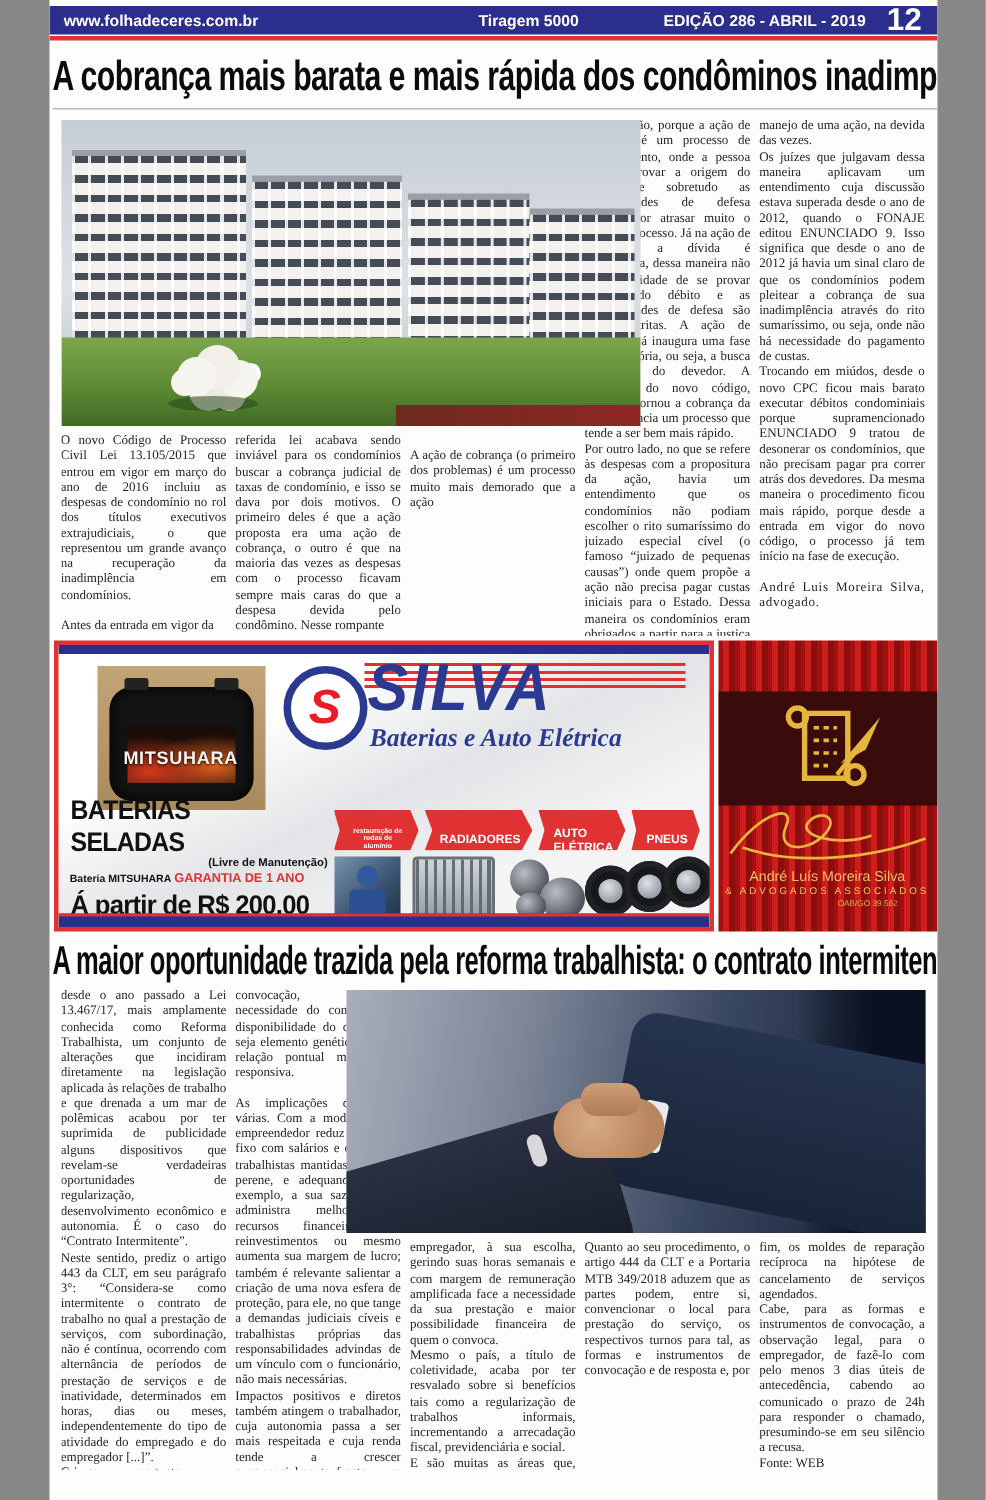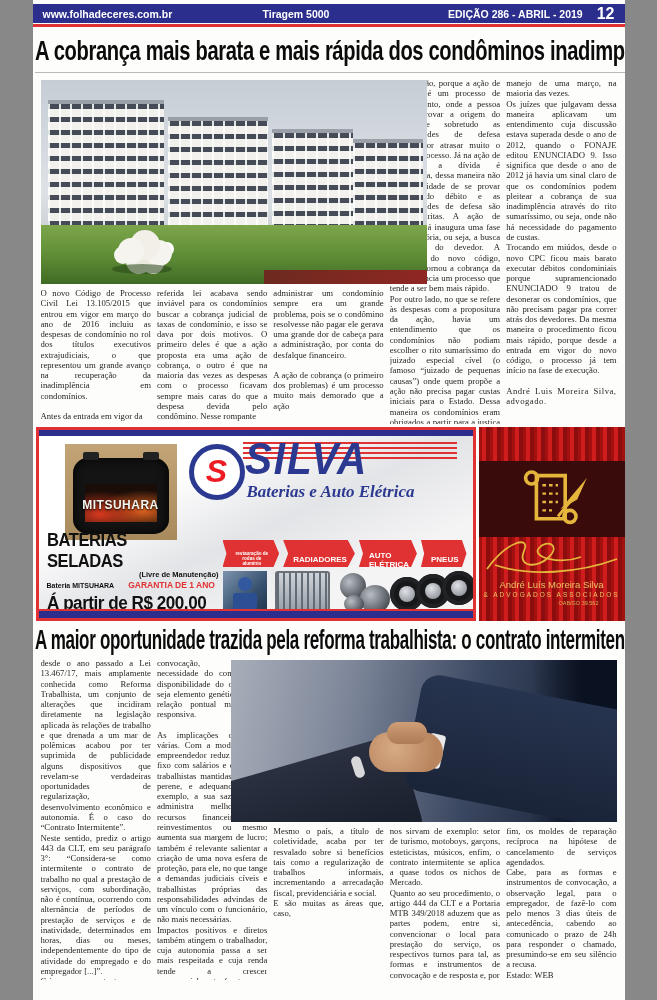--- a/index.html
+++ b/index.html
@@ -2,23 +2,23 @@
 <html><head>
 <meta charset="utf-8">
 <style>
   html,body{margin:0;padding:0;background:#888;}
   .page{width:592px;height:1000px;background:#fdfdfb;position:relative;overflow:hidden;
         font-family:"Liberation Serif",serif;margin:0 auto;}
   
   .topbar{margin-top:4px;height:19px;background:#2b2e8c;color:#fff;display:flex;align-items:center;
           padding:0 10px;font-family:"Liberation Sans",sans-serif;font-weight:bold;font-size:10.5px;}
   .topbar .site{width:220px;}
-  .topbar .tiragem{flex:1;text-align:left;}
+  .topbar .tiragem{flex:1;text-align:center;}
   .topbar .edition{text-align:right;margin-right:14px;}
-  .topbar .pagenum{font-size:16px;font-weight:800;line-height:19px;}
+  .topbar .pagenum{font-size:21px;font-weight:800;line-height:19px;}
   .redline{height:3px;background:#e03232;margin-top:1px;}
   
   .headline{white-space:nowrap;font-family:"Liberation Sans",sans-serif;font-weight:800;color:#0b0b0b;
             letter-spacing:-.5px;overflow:hidden;}
   .headline .inner{display:inline-block;transform-origin:left center;}
   .h1{margin:8px 0 0 2px;font-size:28px;border-bottom:1px solid #b9b9b9;padding-bottom:5px;}
   .h1 .inner{transform:scaleX(.72);}
   .h2{margin:4px 0 2px 2px;font-size:27px;}
   .h2 .inner{transform:scaleX(.63);}
   
@@ -75,21 +75,21 @@
             background:repeating-linear-gradient(180deg,#e03232 0 2px,rgba(0,0,0,0) 2px 5px);}
   .silva-word{position:absolute;left:56px;top:-6px;font-family:"Liberation Sans",sans-serif;font-weight:800;
             font-style:italic;font-size:44px;color:#2b3990;letter-spacing:2px;transform:scaleX(.92);transform-origin:left;}
   .silva-script{position:absolute;left:58px;top:42px;font-family:"Liberation Serif",serif;font-style:italic;
             font-weight:bold;font-size:17px;color:#2b3990;}
   .silva-phone{position:absolute;left:218px;top:76px;font-family:"Liberation Sans",sans-serif;font-weight:800;
             font-size:27px;color:#e03232;letter-spacing:1px;}
   .left-info{position:absolute;left:8px;top:100px;width:172px;font-family:"Liberation Sans",sans-serif;color:#111;}
   .bat-title{font-weight:800;font-size:18px;letter-spacing:-.5px;transform:scaleX(.92);transform-origin:left;}
   .bat-note{font-weight:bold;font-size:7.5px;text-align:right;margin-top:-2px;}
-  .bat-row{display:flex;align-items:baseline;gap:14px;margin-top:1px;}
+  .bat-row{display:flex;align-items:baseline;gap:2px;margin-top:1px;}
   .bat-label{font-weight:bold;font-size:7px;}
   .warranty{font-weight:800;font-size:8.5px;color:#e03232;}
   .price{font-weight:800;font-size:18px;margin-top:3px;letter-spacing:-.5px;transform:scaleX(.95);transform-origin:left;}
   .services{position:absolute;left:184px;top:110px;right:6px;}
   .arrow-row{display:flex;gap:4px;}
   .arrow{background:#e03232;color:#fff;font-family:"Liberation Sans",sans-serif;font-weight:bold;
          height:15px;display:flex;align-items:center;justify-content:center;
          clip-path:polygon(0 0,90% 0,100% 50%,90% 100%,0 100%,7% 50%);padding:12px 8px 0 10px;}
   .arrow.small{font-size:4.6px;line-height:1.05;text-align:center;width:52px;}
   .arrow.big{font-size:8px;flex:1;}
@@ -169,29 +169,28 @@
     </div>
     <div class="cols">
       <div class="col under-photo">
         <p>O novo Código de Processo Civil Lei 13.105/2015 que entrou em vigor em março do ano de 2016 incluiu as despesas de condomínio no rol dos títulos executivos extrajudiciais, o que representou um grande avanço na recuperação da inadimplência em condomínios.</p>
         <p class="gap">Antes da entrada em vigor da</p>
       </div>
       <div class="col under-photo">
         <p>referida lei acabava sendo inviável para os condomínios buscar a cobrança judicial de taxas de condomínio, e isso se dava por dois motivos. O primeiro deles é que a ação proposta era uma ação de cobrança, o outro é que na maioria das vezes as despesas com o processo ficavam sempre mais caras do que a despesa devida pelo condômino. Nesse rompante</p>
       </div>
       <div class="col under-photo">
-        <p>administrar um condomínio sempre era um grande problema, pois se o condômino resolvesse não pagar ele gerava uma grande dor de cabeça para a administração, por conta do desfalque financeiro.</p>
         <p class="gap">A ação de cobrança (o primeiro dos problemas) é um processo muito mais demorado que a ação</p>
       </div>
       <div class="col">
         <p>de execução, porque a ação de cobrança é um processo de conhecimento, onde a pessoa precisa provar a origem do débito e sobretudo as possibilidades de defesa acabam por atrasar muito o final do processo. Já na ação de execução a dívida é pressuposta, dessa maneira não há necessidade de se provar origem do débito e as possibilidades de defesa são mais restritas. A ação de execução já inaugura uma fase expropriatória, ou seja, a busca de bens do devedor. A novidade do novo código, portanto, tornou a cobrança da inadimplência um processo que tende a ser bem mais rápido.</p>
         <p>Por outro lado, no que se refere às despesas com a propositura da ação, havia um entendimento que os condomínios não podiam escolher o rito sumaríssimo do juizado especial cível (o famoso “juizado de pequenas causas”) onde quem propõe a ação não precisa pagar custas iniciais para o Estado. Dessa maneira os condomínios eram obrigados a partir para a justiça comum e pagar as custas iniciais do processo, o que inviabilizava o</p>
       </div>
       <div class="col">
-        <p>manejo de uma março, na maioria das vezes.</p>
+        <p>manejo de uma ação, na devida das vezes.</p>
         <p>Os juízes que julgavam dessa maneira aplicavam um entendimento cuja discussão estava superada desde o ano de 2012, quando o FONAJE editou ENUNCIADO 9. Isso significa que desde o ano de 2012 já havia um sinal claro de que os condomínios podem pleitear a cobrança de sua inadimplência através do rito sumaríssimo, ou seja, onde não há necessidade do pagamento de custas.</p>
         <p>Trocando em miúdos, desde o novo CPC ficou mais barato executar débitos condominiais porque supramencionado ENUNCIADO 9 tratou de desonerar os condomínios, que não precisam pagar pra correr atrás dos devedores. Da mesma maneira o procedimento ficou mais rápido, porque desde a entrada em vigor do novo código, o processo já tem início na fase de execução.</p>
         <p class="gap byline">André Luis Moreira Silva, advogado.</p>
       </div>
     </div>
   </div>
 
   <div class="ads">
     <div class="ad-silva">
       <div class="strip-top"></div>
@@ -283,28 +282,28 @@
         <p>desde o ano passado a Lei 13.467/17, mais amplamente conhecida como Reforma Trabalhista, um conjunto de alterações que incidiram diretamente na legislação aplicada às relações de trabalho e que drenada a um mar de polêmicas acabou por ter suprimida de publicidade alguns dispositivos que revelam-se verdadeiras oportunidades de regularização, desenvolvimento econômico e autonomia. É o caso do “Contrato Intermitente”.</p>
         <p>Neste sentido, prediz o artigo 443 da CLT, em seu parágrafo 3°: “Considera-se como intermitente o contrato de trabalho no qual a prestação de serviços, com subordinação, não é contínua, ocorrendo com alternância de períodos de prestação de serviços e de inatividade, determinados em horas, dias ou meses, independentemente do tipo de atividade do empregado e do empregador [...]”.</p>
         <p>Cria-se, portanto, a possibilidade de contratar legalmente funcionários num regime de trabalho em que apenas a</p>
       </div>
       <div class="col">
         <p>convocação, mediante necessidade do contratante e disponibilidade do contratado, seja elemento genético de uma relação pontual mutuamente responsiva.</p>
         <p class="gap">As implicações disto são várias. Com a modalidade, o empreendedor reduz seu custo fixo com salários e obrigações trabalhistas mantidas de modo perene, e adequando-se, por exemplo, a sua sazonalidade, administra melhor seus recursos financeiros em reinvestimentos ou mesmo aumenta sua margem de lucro; também é relevante salientar a criação de uma nova esfera de proteção, para ele, no que tange a demandas judiciais cíveis e trabalhistas próprias das responsabilidades advindas de um vínculo com o funcionário, não mais necessárias.</p>
         <p>Impactos positivos e diretos também atingem o trabalhador, cuja autonomia passa a ser mais respeitada e cuja renda tende a crescer exponencialmente frente a um cenário que lhe permite prestar serviço para mais de um</p>
       </div>
       <div class="col under-photo">
+        <p>empregador, à sua escolha, gerindo suas horas semanais e com margem de remuneração amplificada face a necessidade da sua prestação e maior possibilidade financeira de quem o convoca.</p>
         <p>Mesmo o país, a título de coletividade, acaba por ter resvalado sobre si benefícios tais como a regularização de trabalhos informais, incrementando a arrecadação fiscal, previdenciária e social.</p>
         <p>E são muitas as áreas que, caso,</p>
       </div>
       <div class="col under-photo">
-        <p>nos sirvam de exemplo: setor de turismo, motoboys, garçons, esteticistas, músicos, enfim, o contrato intermitente se aplica a quase todos os nichos de Mercado.</p>
         <p>Quanto ao seu procedimento, o artigo 444 da CLT e a Portaria MTB 349/2018 aduzem que as partes podem, entre si, convencionar o local para prestação do serviço, os respectivos turnos para tal, as formas e instrumentos de convocação e de resposta e, por</p>
       </div>
       <div class="col under-photo">
         <p>fim, os moldes de reparação recíproca na hipótese de cancelamento de serviços agendados.</p>
         <p>Cabe, para as formas e instrumentos de convocação, a observação legal, para o empregador, de fazê-lo com pelo menos 3 dias úteis de antecedência, cabendo ao comunicado o prazo de 24h para responder o chamado, presumindo-se em seu silêncio a recusa.</p>
-        <p>Estado: WEB</p>
+        <p>Fonte: WEB</p>
       </div>
     </div>
   </div>
 
 </div>
 
 </body></html>

